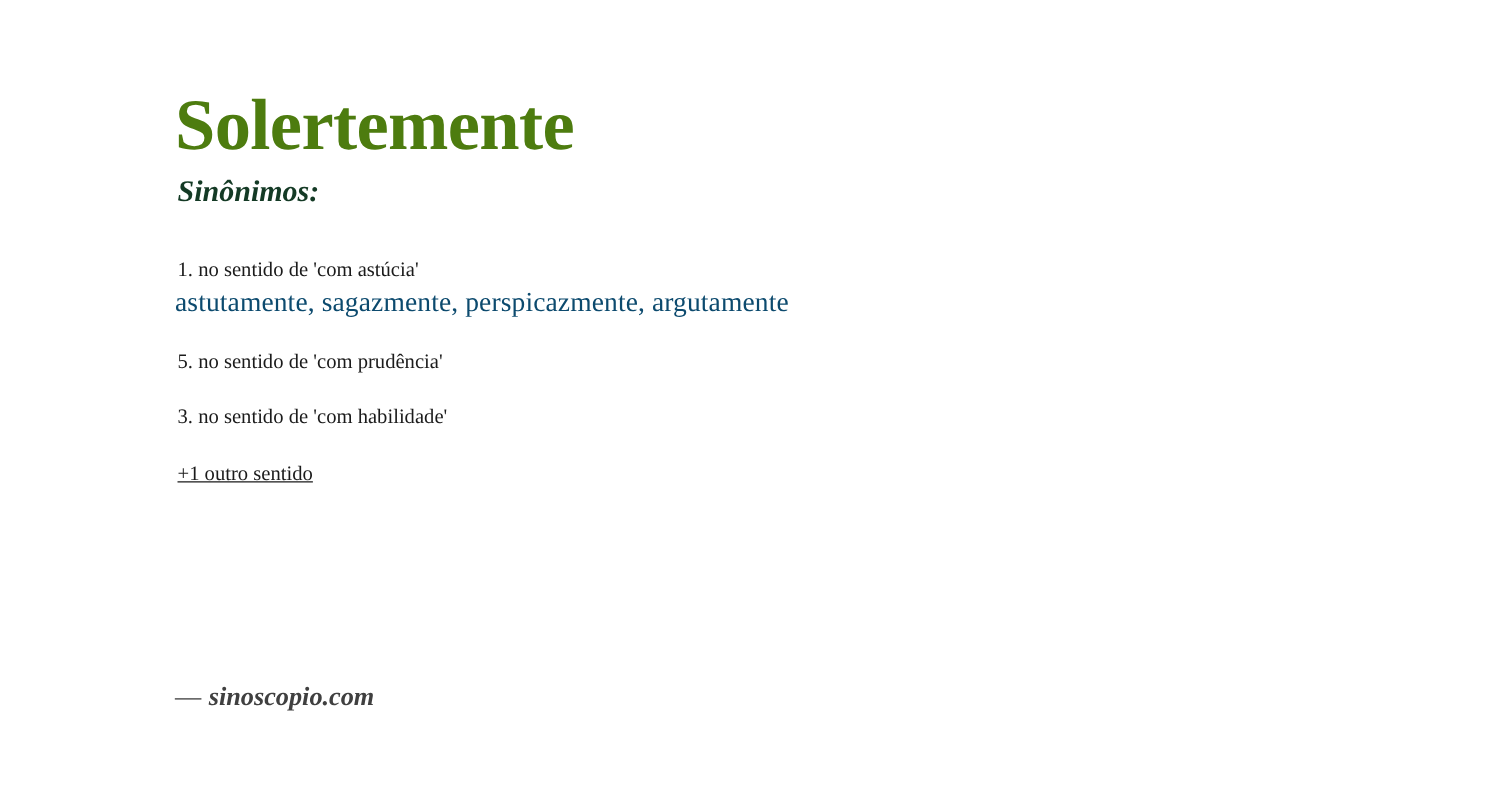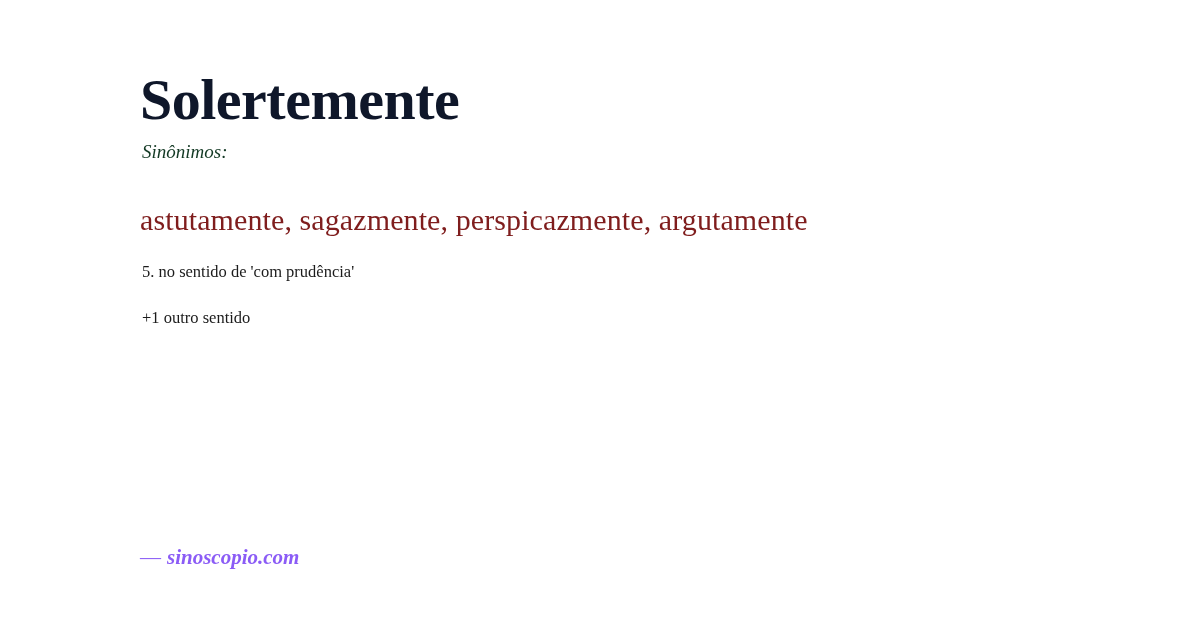--- a/index.html
+++ b/index.html
@@ -18,95 +18,98 @@
     width: 1200px;
     height: 628px;
     box-sizing: border-box;
     padding: 52px 70px 0 140px;
   }
   .title {
     font-family: "Liberation Serif", serif;
     font-weight: bold;
     font-size: 58px;
     line-height: 1.05;
-    color: #0f172a;
+    color: #4d7c0f;
     letter-spacing: -0.5px;
     margin: 0;
     padding-top: 18px;
   }
   .subtitle {
     font-family: "Liberation Serif", serif;
     font-style: italic;
-    font-weight: normal;
-    font-size: 19px;
+    font-weight: bold;
+    font-size: 24px;
     color: #143a25;
     margin: 10px 0 0 2px;
   }
   .senses {
     margin-top: 38px;
   }
   .sense {
     margin-bottom: 24px;
   }
   .sense-label {
     font-family: "Liberation Serif", serif;
     font-size: 16.5px;
     color: #1b1b1b;
     margin: 0 0 2px 2px;
   }
   .sense-words {
     font-family: "Liberation Serif", serif;
-    font-size: 30px;
-    color: #7f1d1d;
+    font-size: 22px;
+    color: #0c4a6e;
     margin: 0;
     line-height: 1.25;
     letter-spacing: 0.1px;
   }
   .more {
     font-family: "Liberation Serif", serif;
     font-size: 16.5px;
     color: #1b1b1b;
     margin: 26px 0 0 2px;
+    text-decoration: underline;
   }
   .source {
     position: absolute;
     left: 140px;
     bottom: 58px;
     font-family: "Liberation Serif", serif;
     font-style: italic;
     font-weight: bold;
     font-size: 21px;
-    color: #8b5cf6;
+    color: #404040;
   }
   .source .dash {
     font-style: normal;
     font-weight: normal;
     margin-right: 6px;
   }
 </style>
 </head>
 <body>
 
 <div class="page">
 
   <h1 class="title">Solertemente</h1>
 
   <div class="subtitle">Sinônimos:</div>
 
   <div class="senses">
 
     <div class="sense">
+      <div class="sense-label">1. no sentido de 'com astúcia'</div>
       <div class="sense-words">astutamente, sagazmente, perspicazmente, argutamente</div>
     </div>
 
     <div class="sense">
       <div class="sense-label">5. no sentido de 'com prudência'</div>
     </div>
 
     <div class="sense">
+      <div class="sense-label">3. no sentido de 'com habilidade'</div>
     </div>
 
   </div>
 
   <div class="more">+1 outro sentido</div>
 
   <div class="source">
     <span class="dash">—</span><span>sinoscopio.com</span>
   </div>
 

